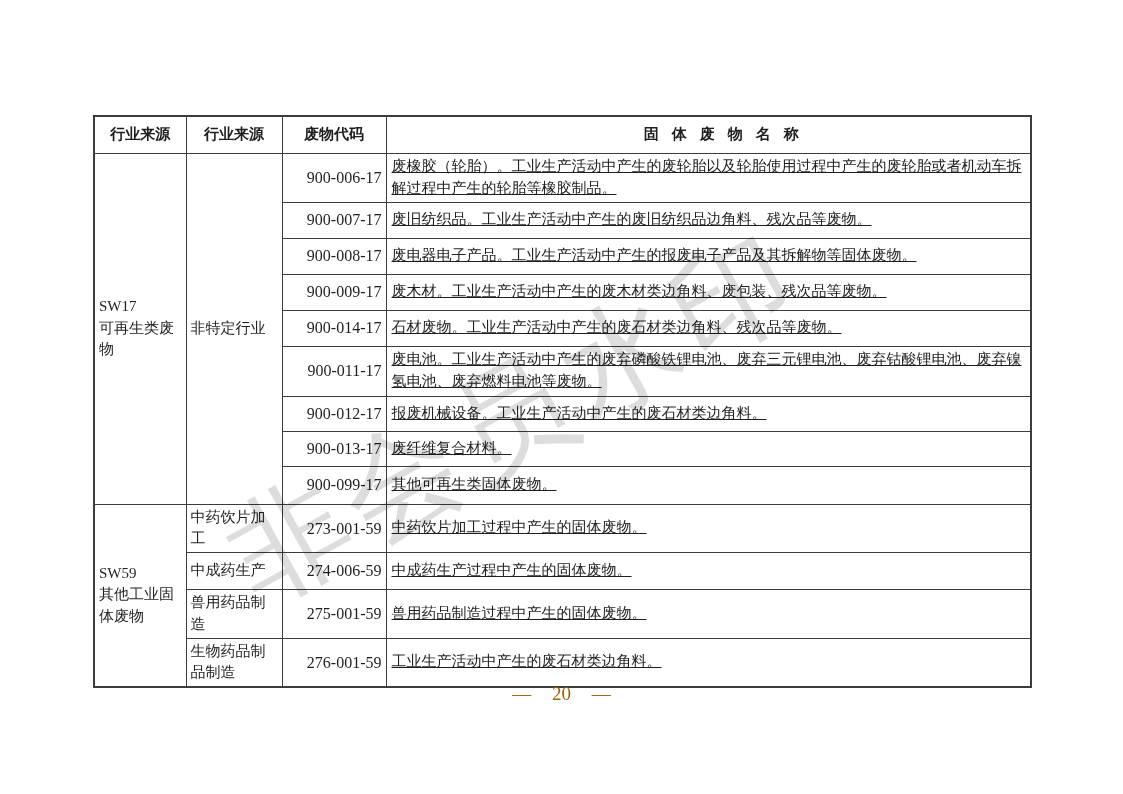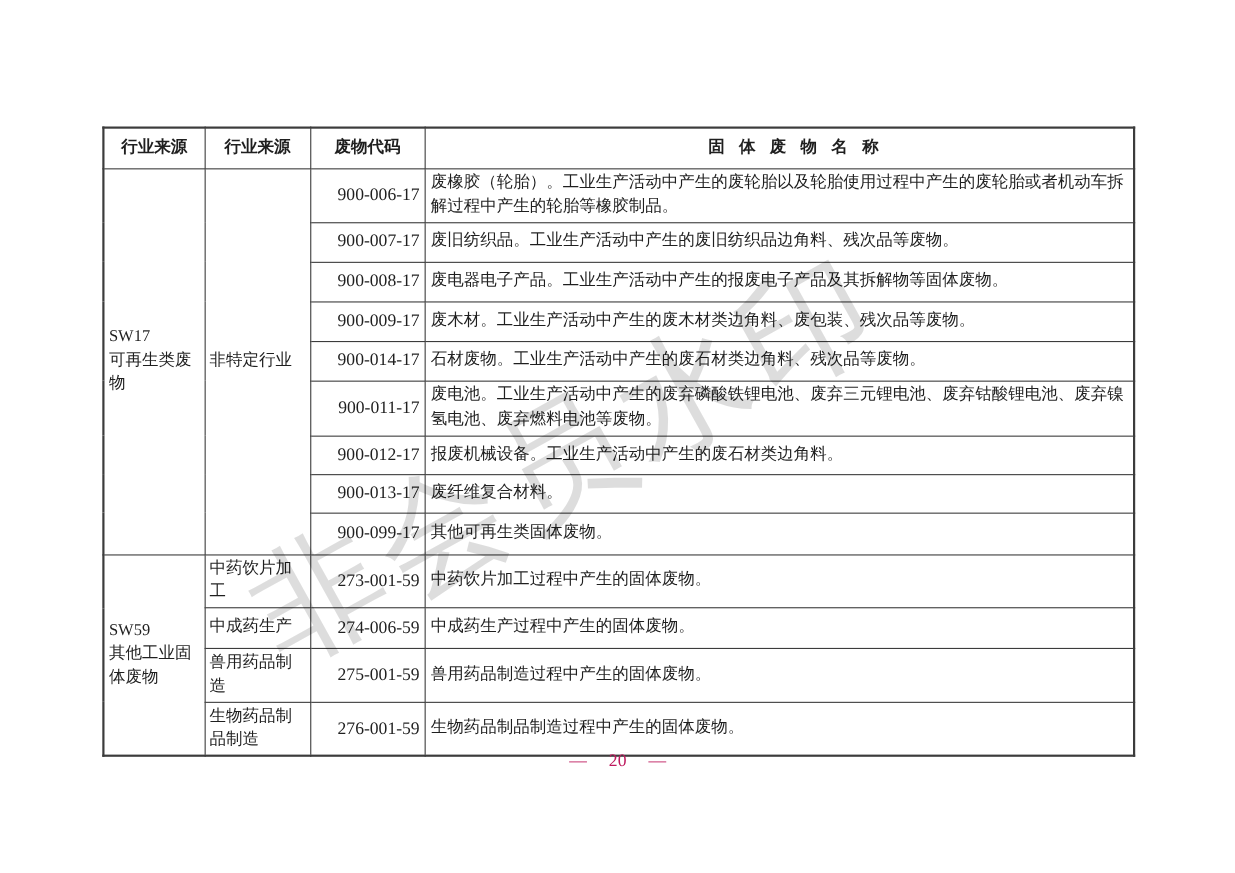--- a/index.html
+++ b/index.html
@@ -60,36 +60,37 @@
   td.c{text-align:left;}
   td.code{
     text-align:right;
     font-size:16px;
     font-family:"Liberation Serif","DejaVu Serif",serif;
   }
   td.name{
     text-align:left;
     padding-left:5px;
     padding-right:5px;
+    text-decoration:underline;
   }
   tr.h49{height:49px;}
   tr.h36{height:36px;}
   tr.h50{height:50px;}
   tr.h35{height:35px;}
   tr.h38{height:38px;margin-left:36px;}
   tr.h41{height:41px;}
   tr.h37{height:37px;}
   tr.h45{height:45px;}
   .footer{
     position:absolute;
     left:0;top:683px;
     width:1123px;
     text-align:center;
-    font-size:16px;
-    color:#be185d;
+    font-size:19px;
+    color:#a16207;
     word-spacing:16px;
     z-index:2;
   }
 </style>
 </head>
 <body>
 
 <div class="page">
 
   <div class="watermark">非会员水印</div>
@@ -168,20 +169,20 @@
         <td class="name">中成药生产过程中产生的固体废物。</td>
       </tr>
       <tr class="h35">
         <td class="c">兽用药品制造</td>
         <td class="code">275-001-59</td>
         <td class="name">兽用药品制造过程中产生的固体废物。</td>
       </tr>
       <tr class="h45">
         <td class="c">生物药品制品制造</td>
         <td class="code">276-001-59</td>
-        <td class="name">生物药品制品制造过程中产生的固体废物。</td>
+        <td class="name">工业生产活动中产生的废石材类边角料。</td>
       </tr>
     </tbody>
   </table>
 
   <div class="footer">— 20 —</div>
 
 </div>
 
 </body></html>

